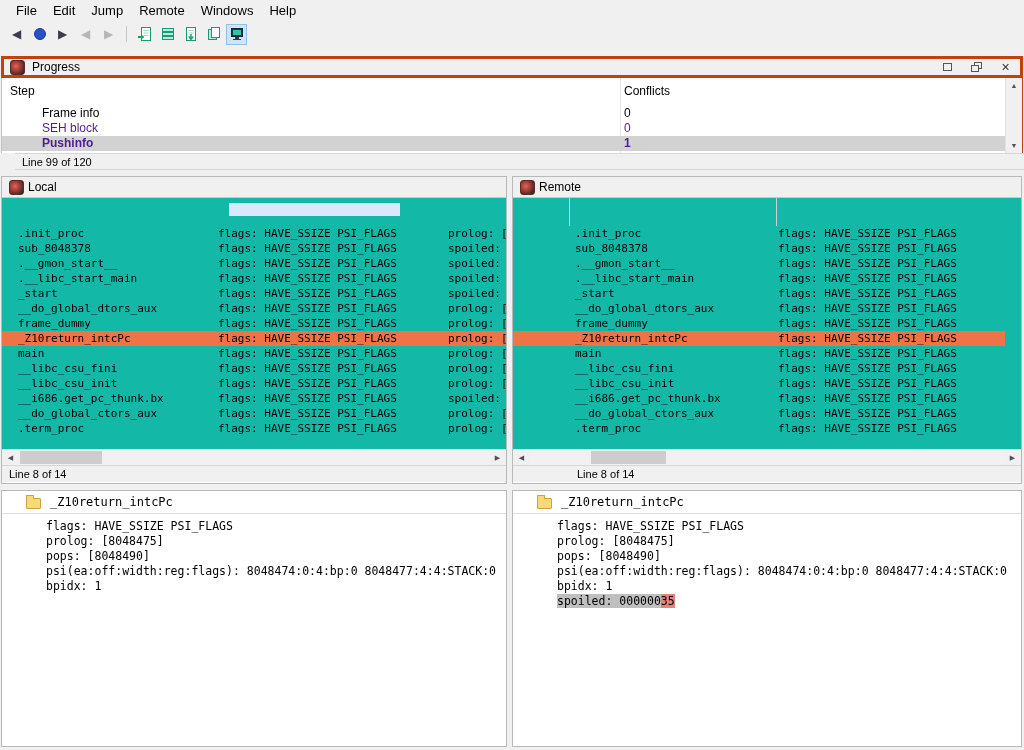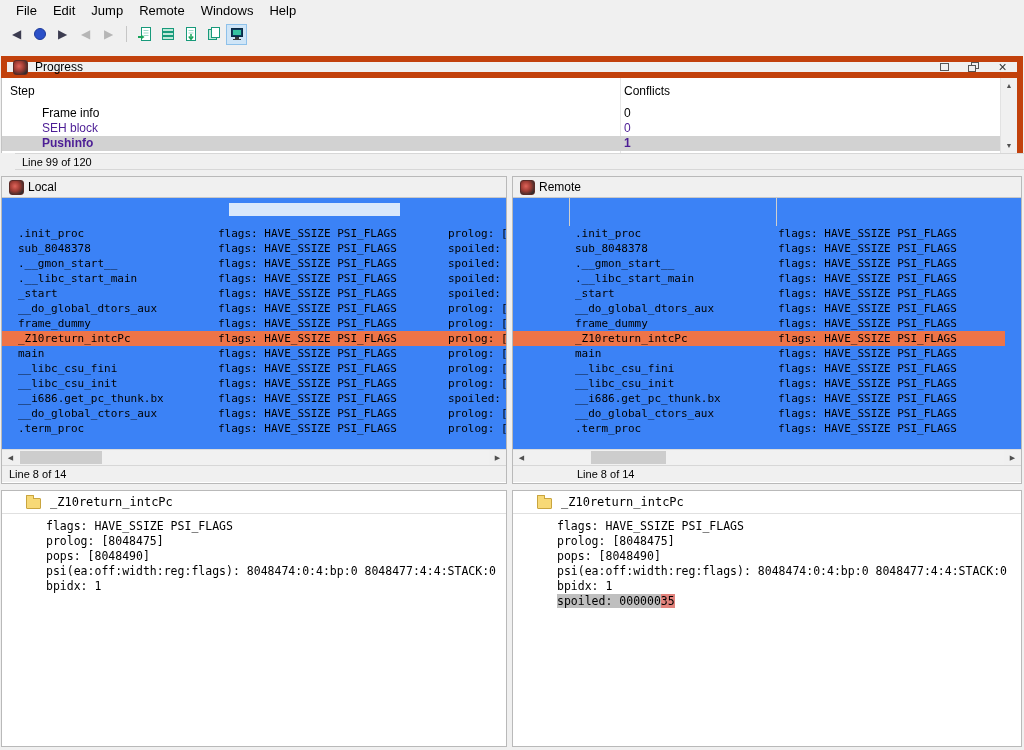--- a/index.html
+++ b/index.html
@@ -17,42 +17,42 @@
          padding-left:6px;gap:2px}
 .tbtn{width:21px;height:21px;display:flex;align-items:center;justify-content:center}
 .tbtn.hl{background:#cfe5f7;border:1px solid #8ec1ea}
 .arrow{color:#3c3c50;font-size:12px;line-height:1}
 .arrow.dis{color:#b6b6b6}
 .bluedot{width:12px;height:12px;border-radius:50%;background:#2b50c8;border:1px solid #1d3a9a}
 .tsep{width:1px;height:16px;background:#c6c6c6;margin:0 5px}
 
 
 #prog-title{position:absolute;left:1px;top:56px;width:1022px;height:22px;background:#f0f0f0;
-            border:6px solid #c2410c;display:flex;align-items:center;gap:7px;padding-left:6px;font-size:12px}
+            border:3px solid #c2410c;display:flex;align-items:center;gap:7px;padding-left:6px;font-size:12px}
 .winbtns{margin-left:auto;display:flex;height:100%}
 .winbtn{width:29px;height:100%;display:flex;align-items:center;justify-content:center;color:#444}
 .glyph-max{width:9px;height:8px;border:1px solid #555}
 .glyph-restore{position:relative;width:11px;height:10px}
 .glyph-restore i{position:absolute;display:block}
 .glyph-restore .b1{right:0;top:0;width:8px;height:7px;border:1px solid #555}
 .glyph-restore .b2{left:0;bottom:0;width:8px;height:7px;border:1px solid #555;background:#f0f0f0}
 .glyph-close{font-size:14px;line-height:1;color:#333}
 
 
 .ida-icon{width:15px;height:15px;border-radius:3px;flex:0 0 auto;
   background:radial-gradient(circle at 38% 40%, #e0645a 0%, #9c3a32 45%, #2e2a2a 85%);
   border:1px solid #5a2a26}
 .folder-icon{position:relative;width:15px;height:11px;background:#f7d977;border:1px solid #c9a53f;
   border-radius:1px;margin-top:3px;flex:0 0 auto}
 .folder-icon:before{content:"";position:absolute;top:-4px;left:-1px;width:6px;height:3px;background:#f7d977;
   border:1px solid #c9a53f;border-bottom:none;border-radius:1px 1px 0 0}
 
 
 #prog-table{position:absolute;left:1px;top:78px;width:1022px;height:75px;background:#fff;
-            border-left:1px solid #c3c3c3;border-right:6px solid #c2410c;overflow:hidden}
+            border-left:1px solid #c3c3c3;border-right:1px solid #c2410c;overflow:hidden}
 #prog-table .colsep{position:absolute;left:618px;top:0;bottom:0;width:1px;background:#e6e6e6}
 .phead .h1{position:absolute;left:8px;top:6px}
 .phead .h2{position:absolute;left:622px;top:6px}
 #progress-rows{position:absolute;left:0;top:28px;right:17px}
 .prow{position:relative;height:15px;line-height:15px;font-size:12px}
 .prow .step{position:absolute;left:40px;top:0}
 .prow .conf{position:absolute;left:622px;top:0}
 .prow.disabled{color:#4c1d95}
 .prow.selected{background:#d2d2d2;color:#4c1d95;font-weight:bold}
 .vscroll{position:absolute;right:0;top:0;bottom:0;width:17px;background:#f0f0f0;border-left:1px solid #e2e2e2}
@@ -64,21 +64,21 @@
 .statusbar{position:absolute;background:#f0f0f0;font-size:11px;line-height:16px;
            border-top:1px solid #d7d7d7;border-bottom:1px solid #d7d7d7;padding-left:7px}
 #table-status{left:15px;top:153px;width:1022px;height:17px}
 
 
 .pane{position:absolute;top:176px;height:308px;border:1px solid #b9b9b9;background:#fff}
 #pane-local{left:1px;width:506px}
 #pane-remote{left:512px;width:510px}
 .pane-title{height:21px;background:#f0f0f0;border-bottom:1px solid #c9c9c9;display:flex;align-items:center;
             gap:4px;padding-left:7px;font-size:12px}
-.pane-list{position:relative;height:251px;overflow:hidden;background:#3b82f6;
+.pane-list{position:relative;height:251px;overflow:hidden;background:#14b8a6;
            font-family:"DejaVu Sans Mono",monospace;font-size:11px}
 .rows{position:absolute;left:0;top:28px;right:0}
 #pane-remote .rows{right:16px}
 .lrow{position:relative;height:15px;line-height:15px;white-space:nowrap}
 .lrow.sel{background:var(--selected-row,#ee7448)}
 .lc{position:absolute;top:0}
 #pane-local .cname{left:16px}
 #pane-local .cflags{left:216px}
 #pane-local .cextra{left:446px}
 #pane-remote .cname{left:62px}

